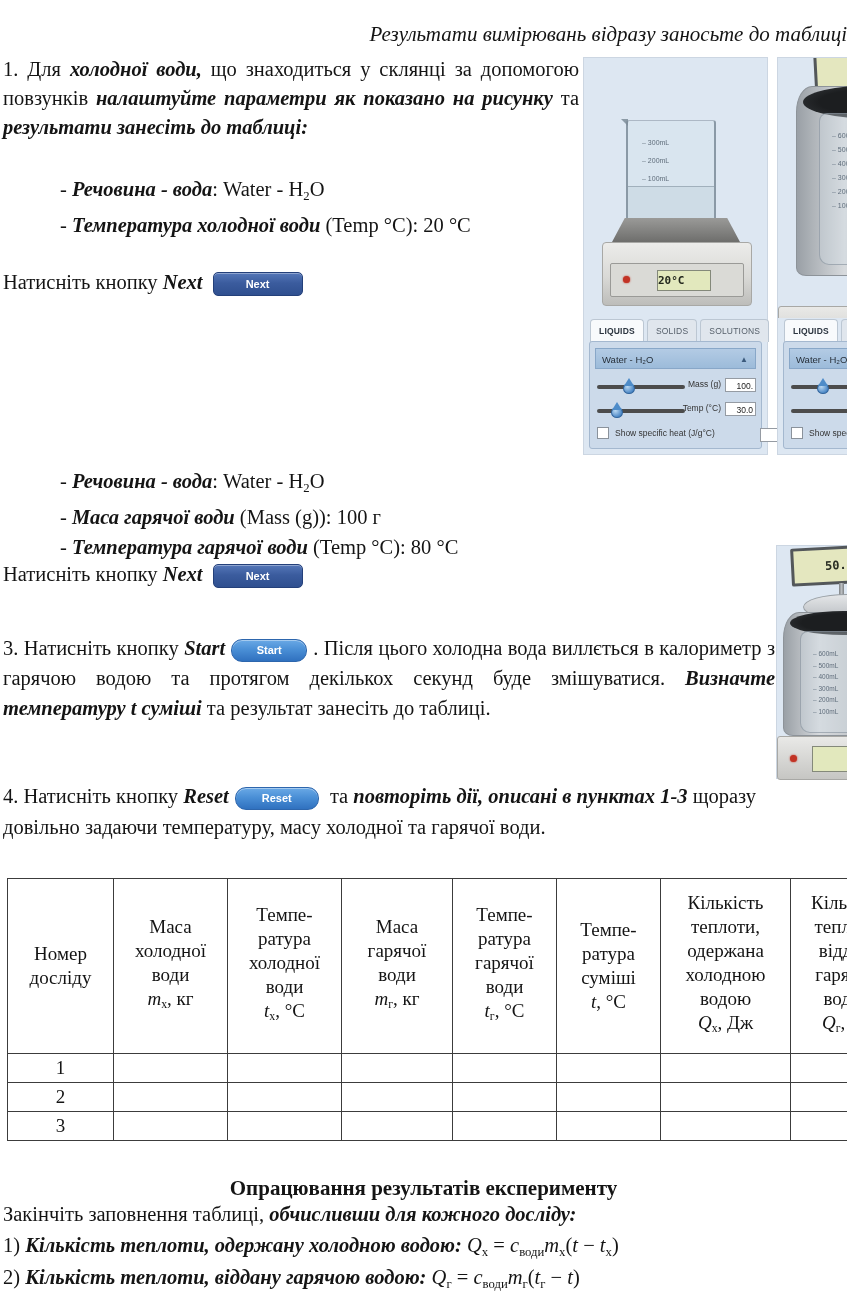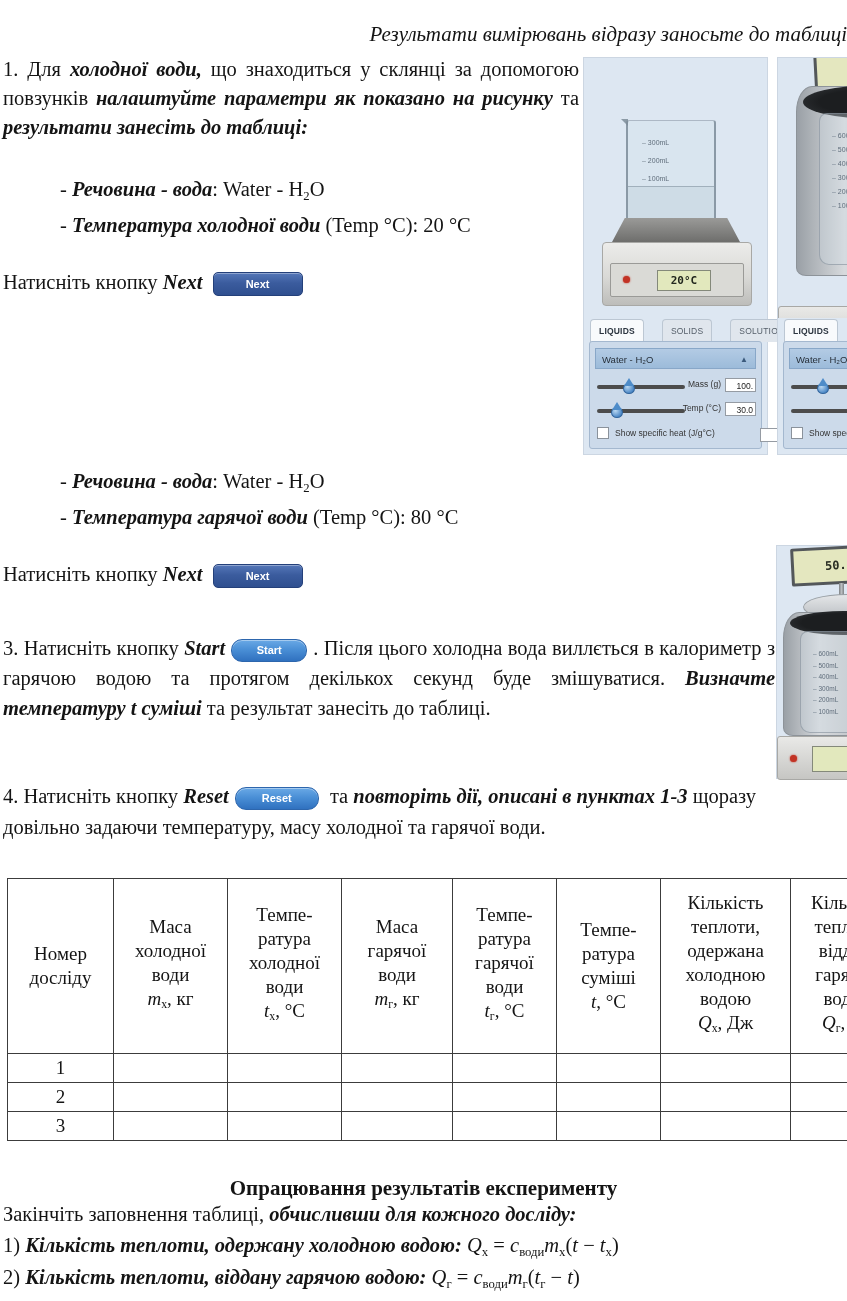--- a/index.html
+++ b/index.html
@@ -85,21 +85,21 @@
        background:linear-gradient(#9a9a98,#6e6e6c);
        clip-path:polygon(10% 0,90% 0,100% 100%,0 100%);}
   .scale-body{position:absolute;left:18px;top:184px;width:148px;height:62px;
        background:linear-gradient(#ececea 0%,#d9d9d6 55%,#bdbdba 100%);
        border:1px solid #a8a8a5;border-radius:4px;}
   .scale-face{position:absolute;left:7px;right:7px;top:20px;height:32px;
        background:#dadad6;border:1px solid #9a9a97;border-radius:2px;}
   .dot{position:absolute;left:12px;top:12px;width:7px;height:7px;border-radius:50%;
        background:#c23325;box-shadow:0 0 2px #c23325;}
   .lcd{position:absolute;left:46px;top:6px;width:52px;height:19px;line-height:19px;
-       background:#e2e8bd;border:1px solid #84897a;text-align:center;
+       background:#e2e8bd;border:1px solid #84897a;
        font-family:"DejaVu Sans Mono",monospace;font-size:11px;font-weight:bold;color:#23281e;}
 
   
   .cal-lid-top{position:absolute;left:88px;top:-14px;width:110px;height:36px;
        background:linear-gradient(#e4e6e8,#b9bdc1);border:1px solid #9aa0a5;border-radius:50%;}
   .cal-body{position:absolute;left:18px;top:28px;width:160px;height:190px;
        background:linear-gradient(90deg,#9aa0a6 0%,#d7dadd 30%,#c2c6ca 60%,#8f959b 100%);
        border-radius:16px 16px 10px 10px/26px 26px 8px 8px;border:1px solid #8d9399;box-sizing:border-box;}
   .cal-mouth{position:absolute;left:6px;top:-2px;right:6px;height:34px;
        background:radial-gradient(ellipse at center,#1c1e20 55%,#3a3e42 100%);border-radius:50%;}
@@ -109,21 +109,21 @@
   .cal-marks{position:absolute;left:12px;top:18px;display:flex;flex-direction:column;gap:7px;
        font-size:7px;color:#5f6d7b;}
   .cal-marks .mark::before{content:"– ";color:#7a8794;}
 
   .scale2{position:absolute;left:0px;top:248px;width:185px;height:46px;
        background:linear-gradient(#e9e9e7,#c6c6c3);border:1px solid #a8a8a5;border-radius:3px;}
   .scale2 .dot{left:12px;top:18px;}
   .scale2 .lcd{left:38px;top:12px;width:58px;height:22px;line-height:22px;}
 
   
-  .tabs{position:absolute;left:6px;top:261px;right:4px;height:22px;display:flex;gap:18px;}
+  .tabs{position:absolute;left:6px;top:261px;right:4px;height:22px;display:flex;gap:3px;}
   .tab{flex:0 0 auto;padding:0 8px;height:22px;line-height:22px;font-size:8.5px;
        color:#56606b;background:#e0e6ed;border:1px solid #bcc7d3;border-bottom:none;
        border-radius:4px 4px 0 0;letter-spacing:.2px;}
   .tab.active{background:#f8fafc;color:#2c3540;font-weight:bold;}
   .controls{position:absolute;left:5px;top:283px;width:173px;height:108px;
        background:#ccdaea;border:1px solid #a4b8cf;border-radius:3px;box-sizing:border-box;}
   .dropdown{position:absolute;left:5px;right:5px;top:6px;height:21px;line-height:21px;
        background:linear-gradient(#b3cbe4,#9cbbda);border:1px solid #88a7c8;border-radius:0;
        font-size:9.5px;color:#27303a;padding:0 6px;box-sizing:border-box;}
   .dd-arrow{position:absolute;right:7px;top:0;font-size:8px;color:#3b5a7c;}
@@ -173,20 +173,21 @@
   <div class="bullets bl1">
     <div><span>- </span><span class="rt-bi">Речовина - вода</span><span>: Water - H</span><span class="rt-sub">2</span><span>O</span></div>
     <div><span>- </span><span class="rt-bi">Температура холодної води</span><span> (Temp °С): 20 °С</span></div>
   </div>
   <div class="press pr1">
     <span><span>Натисніть кнопку </span><span class="rt-bi">Next</span></span><span class="btn btn-next">Next</span>
   </div>
 
   <div class="bullets bl2">
     <div><span>- </span><span class="rt-bi">Речовина - вода</span><span>: Water - H</span><span class="rt-sub">2</span><span>O</span></div>
+    <div><span>- </span><span class="rt-bi">Маса гарячої води</span><span> (Mass (g)): 100 г</span></div>
     <div><span>- </span><span class="rt-bi">Температура гарячої води</span><span> (Temp °С): 80 °С</span></div>
   </div>
   <div class="press pr2">
     <span><span>Натисніть кнопку </span><span class="rt-bi">Next</span></span><span class="btn btn-next">Next</span>
   </div>
 
   <div class="para s3">
     <span><span>3. Натисніть кнопку </span><span class="rt-bi">Start</span></span><span class="btn btn-action">Start</span><span><span>. Після цього холодна вода виллється в калориметр з гарячою водою та протягом декількох секунд буде змішуватися. </span><span class="rt-bi">Визначте температуру t суміші</span><span> та результат занесіть до таблиці.</span></span>
   </div>
 

